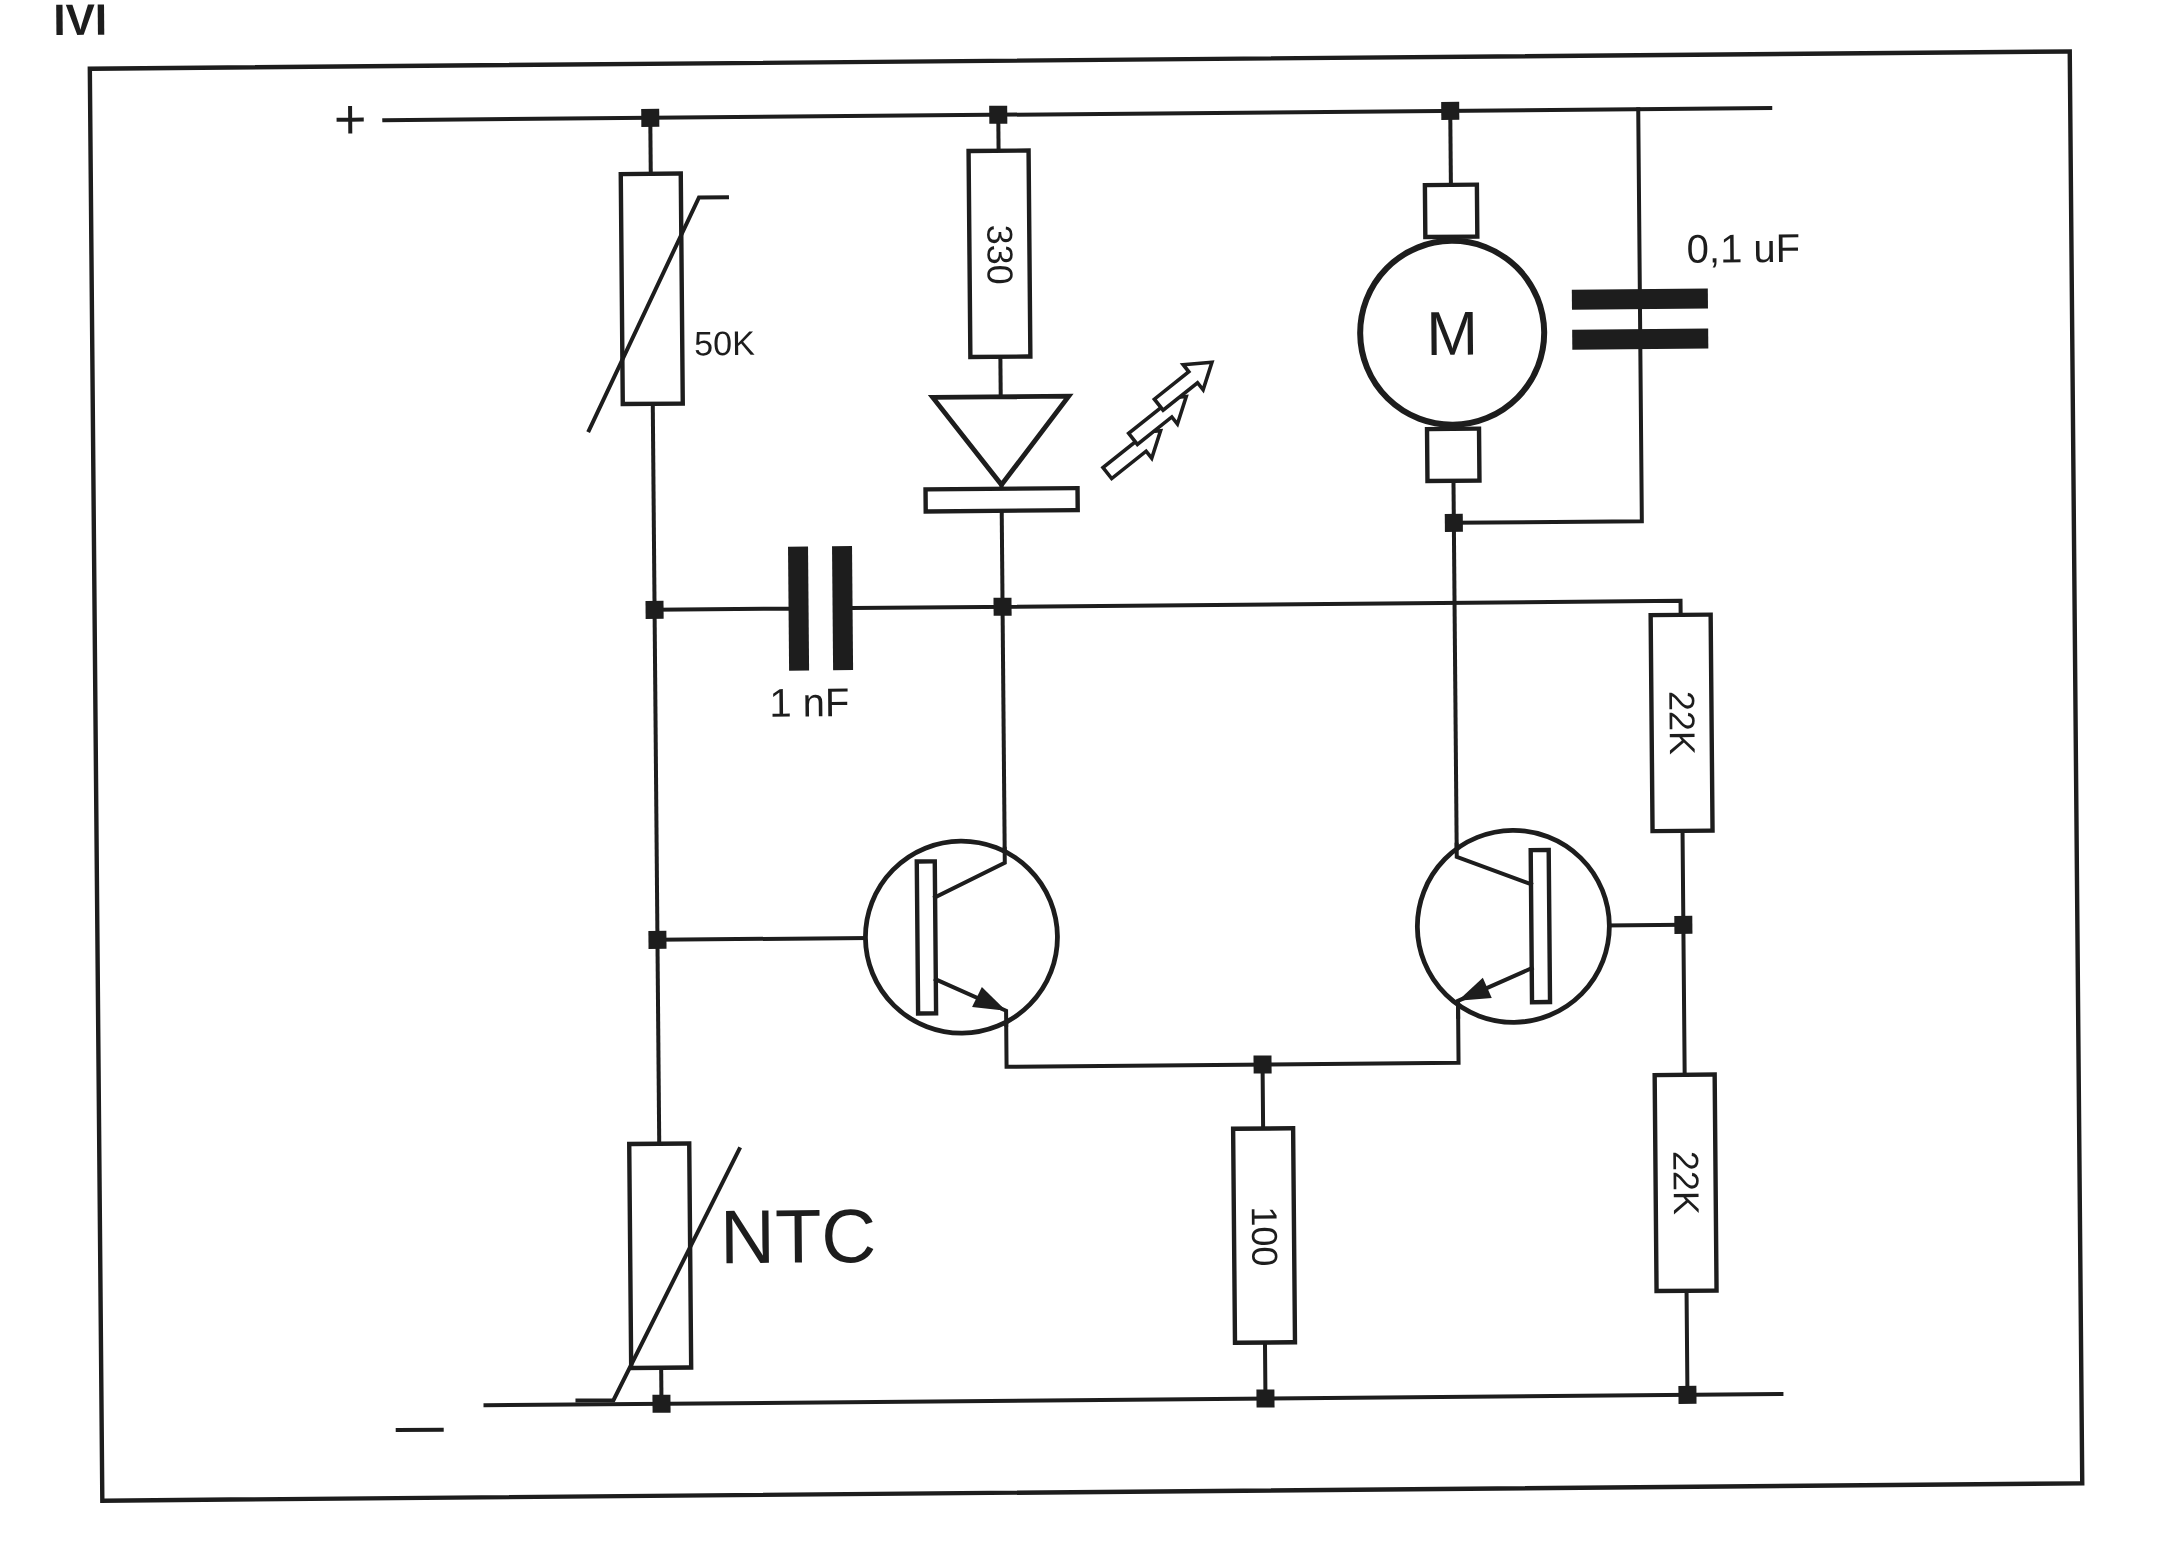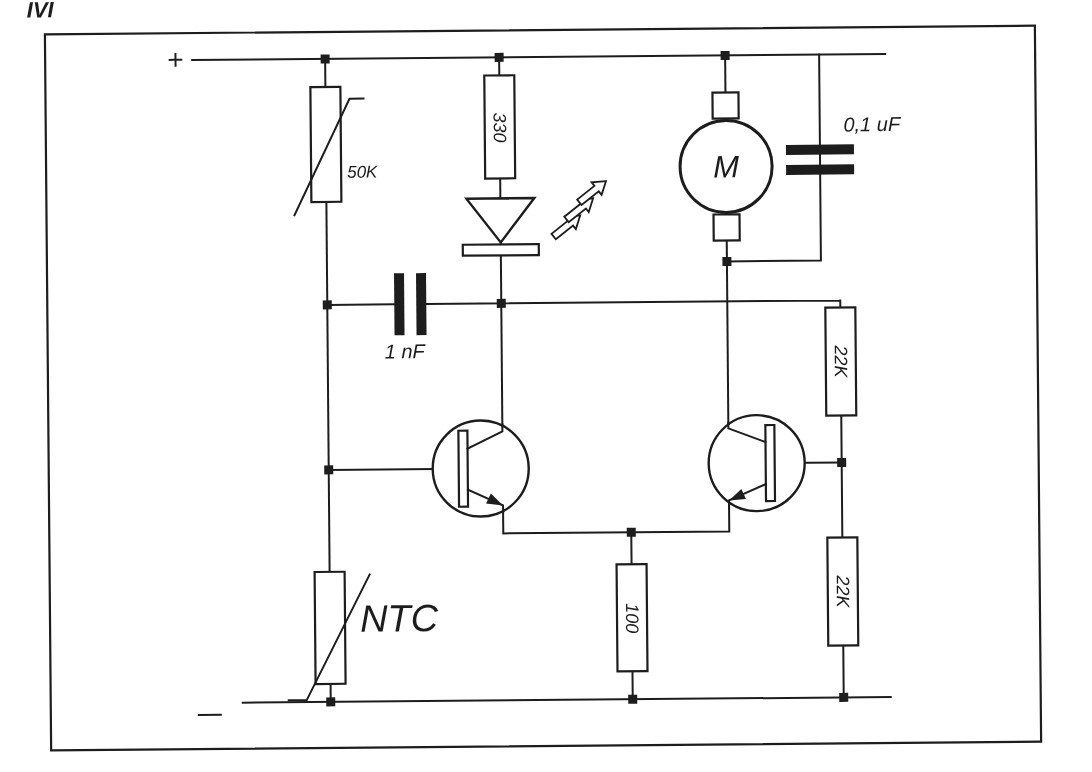--- a/index.html
+++ b/index.html
@@ -1,17 +1,17 @@
 <!DOCTYPE html>
 <html style="--paper: #ffffff; --ink: #1d1d1d;"><head>
 <meta charset="utf-8">
 <style>
   :root { --paper:#ffffff; --ink:#1d1d1d; }
   html,body{margin:0;padding:0;background:var(--paper);}
-  .page{position:relative;width:1092px;height:772px;background:var(--paper);overflow:hidden;font-style:italic;}
+  .page{position:relative;width:1092px;height:772px;background:var(--paper);overflow:hidden;}
   svg{display:block;}
   .w{fill:none;stroke:var(--ink);stroke-width:2;stroke-linecap:square;}
   .border{fill:none;stroke:var(--ink);stroke-width:2.2;}
   .box{fill:var(--paper);stroke:var(--ink);stroke-width:2.2;}
   .sym{fill:var(--paper);stroke:var(--ink);stroke-width:2.4;}
   .motor-ring{stroke-width:3;}
   .plate{fill:var(--ink);stroke:none;}
   .dot{fill:var(--ink);stroke:none;}
   .head{fill:var(--ink);stroke:none;}
   .ray{fill:var(--paper);stroke:var(--ink);stroke-width:1.8;stroke-linejoin:miter;}

